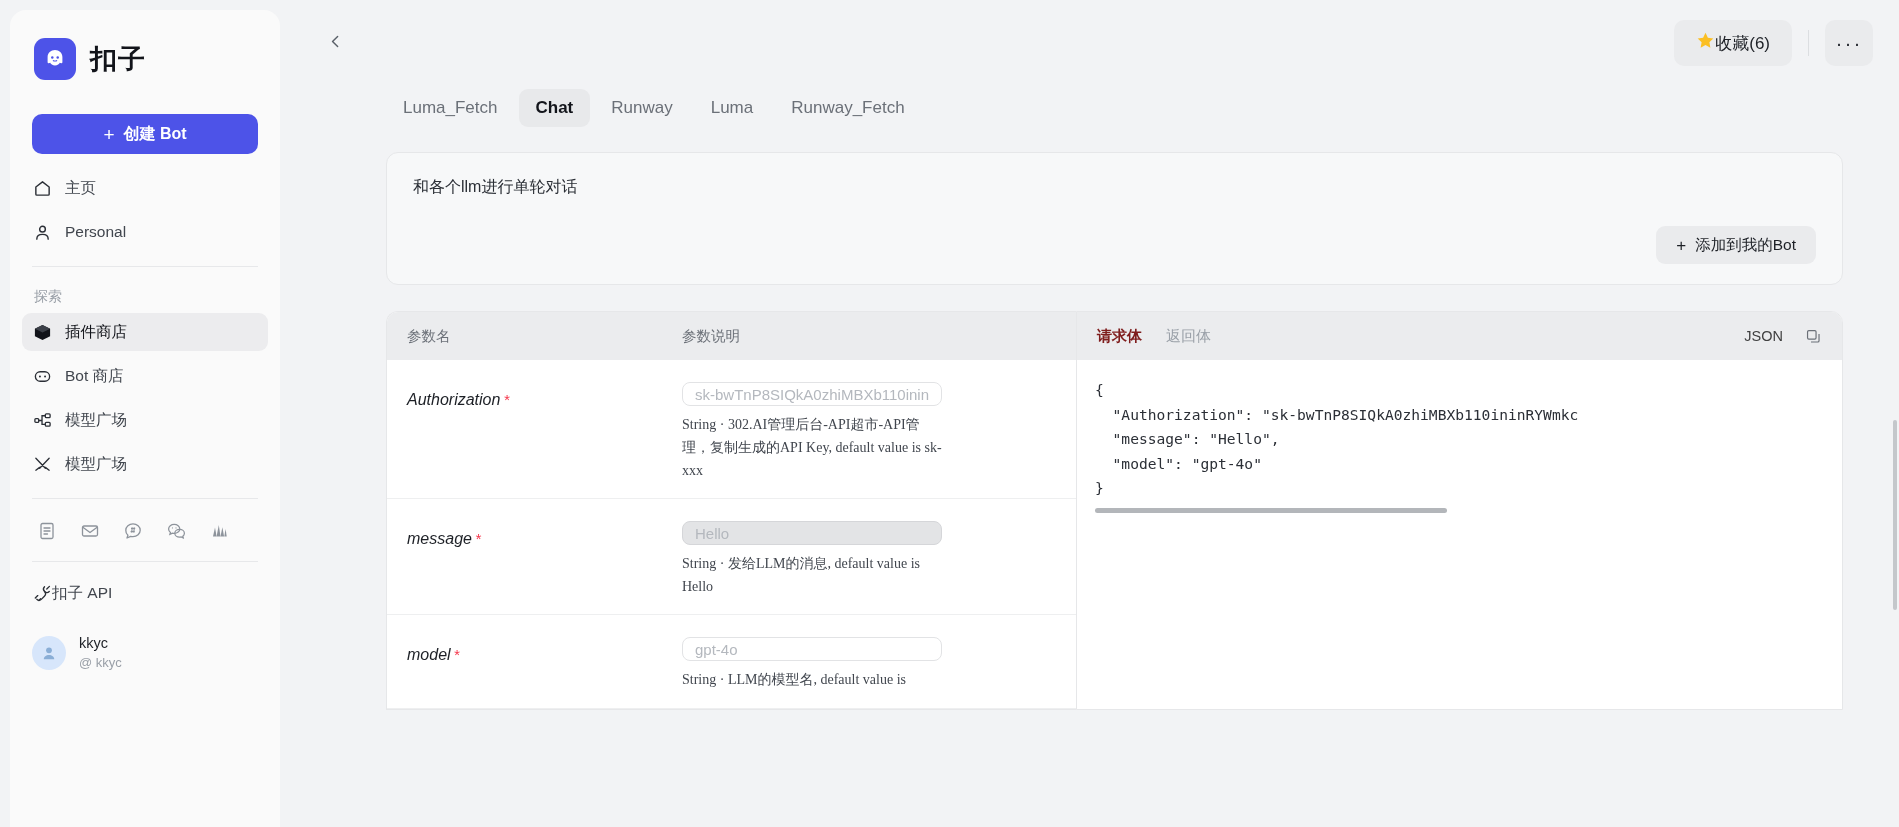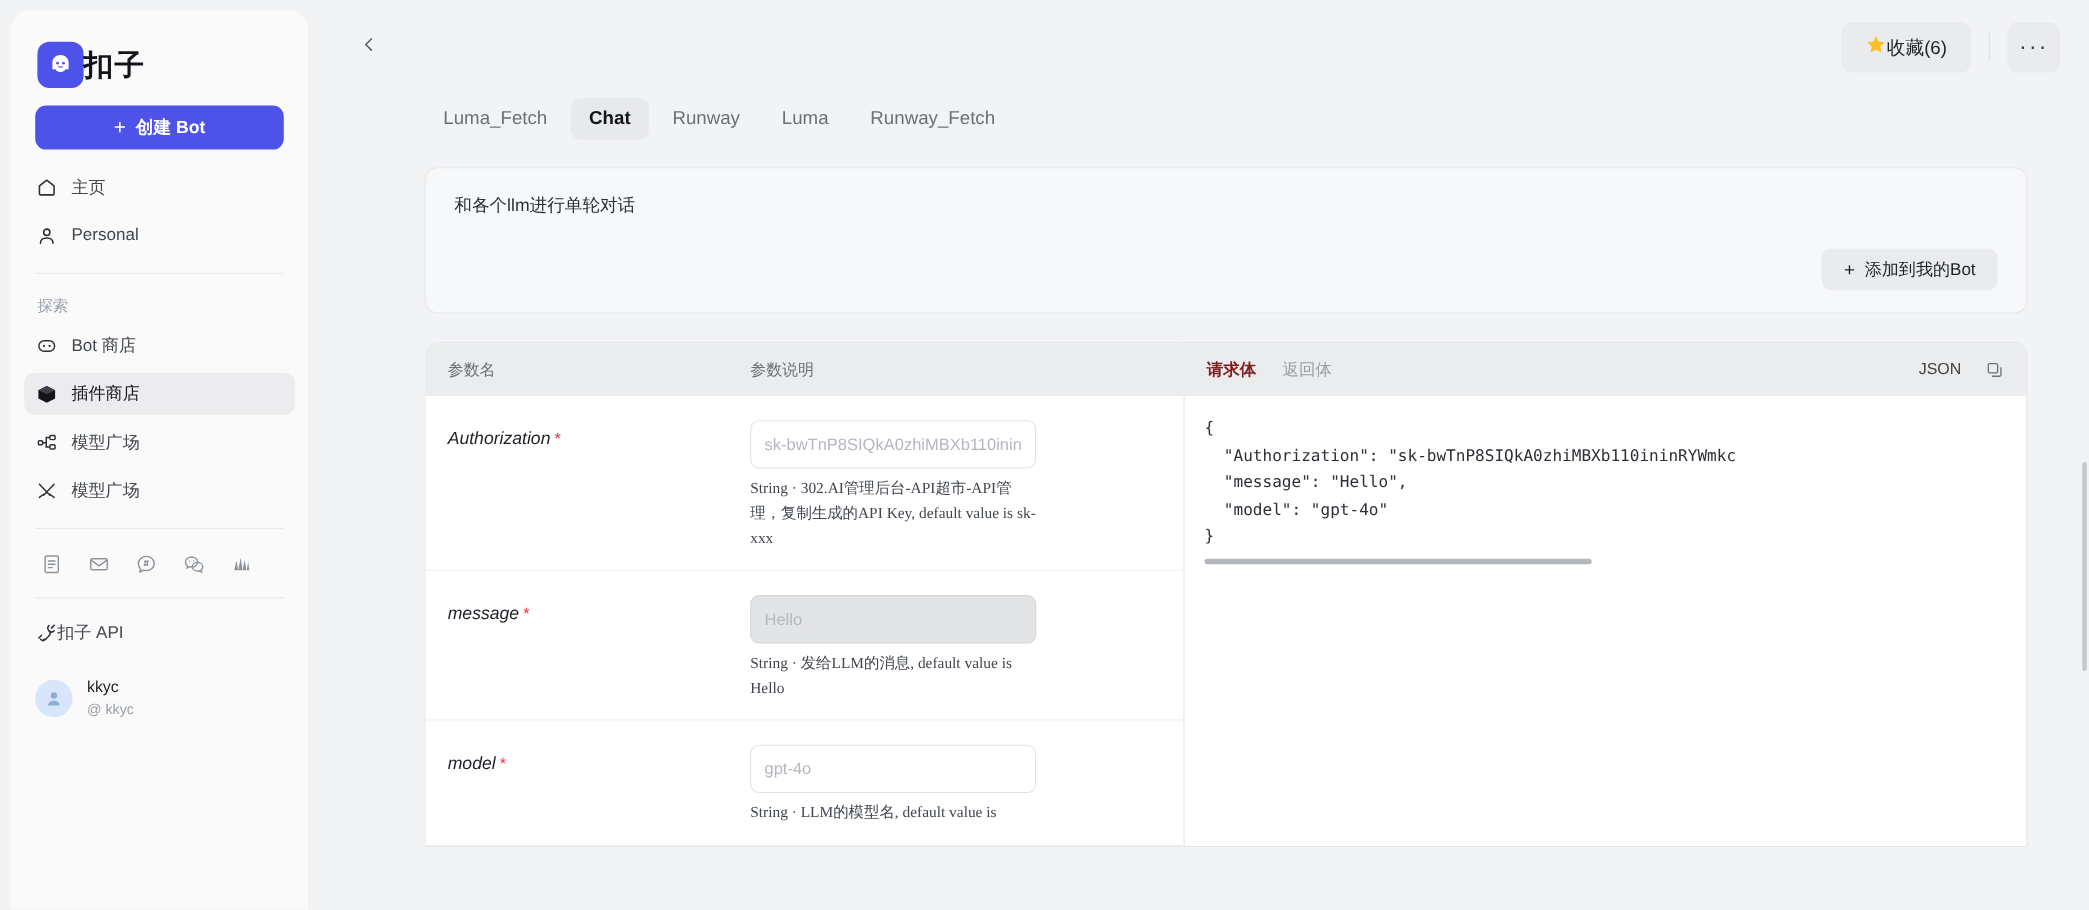--- a/index.html
+++ b/index.html
@@ -17,21 +17,21 @@
     padding: 10px 10px 0 10px;
     flex: 0 0 290px;
   }
   .sidebar-inner {
     background: #fafafa;
     border-radius: 16px 16px 0 0;
     height: 100%;
     padding: 18px 22px 0 22px;
     display: flex; flex-direction: column;
   }
-  .brand { display: flex; align-items: center; margin: 10px 0 16px 2px; }
+  .brand { display: flex; align-items: center; gap: 14px; margin: 10px 0 34px 2px; }
   .brand-logo {
     width: 42px; height: 42px; border-radius: 11px;
     background: #4d53e8;
     display: flex; align-items: center; justify-content: center;
   }
   .brand-name { font-size: 27px; font-weight: bold; color: #12141a; letter-spacing: 1px; }
 
   .create-btn {
     background: #4d53e8; color: #fff;
     border: none; border-radius: 10px;
@@ -144,21 +144,21 @@
   .json-label { font-size: 14.5px; color: #404040; cursor: pointer; }
   .copy-icon { cursor: pointer; color: #6b7078; display: flex; }
 
   .param-row { display: flex; padding: 22px 20px 16px; border-bottom: 1px solid #eeeff0; }
   .param-name {
     flex: 0 0 275px; font-size: 16px; color: #1d2026; padding-top: 9px; font-style: italic;
   }
   .req-star { color: #f5364b; font-size: 15px; margin-left: 3px; }
   .param-right { flex: 1; max-width: 260px; }
   .param-input {
-    width: 100%; height: 44px;
+    width: 100%; height: 24px;
     border: 1px solid #e2e3e5; border-radius: 8px;
     padding: 0 12px; font-size: 15px; color: #b4b8be;
     background: #fff; font-family: inherit;
     display: flex; align-items: center;
     overflow: hidden; white-space: nowrap;
   }
   .param-input.hover { background: #e3e4e6; border-color: #d5d6d9; }
   .param-desc {
     font-size: 14px; color: #41464e; line-height: 1.65;
     margin-top: 7px; word-break: break-word; font-family: Liberation Serif, serif;
@@ -220,39 +220,39 @@
             <path d="M4 17c0-3.3 2.7-5 6-5s6 1.7 6 5"></path>
           </svg>
         </span>
         <span>Personal</span>
       </div>
 
       <div class="divider"></div>
 
       <div class="section-label">探索</div>
 
+      <div class="nav-item active">
+        <span class="nav-icon">
+          <svg width="19" height="19" viewBox="0 0 20 20">
+            <path d="M10 2 18 6v8l-8 4-8-4V6l8-4Z" fill="#12141a"></path>
+            <path d="M10 2 18 6l-8 4-8-4 8-4Z" fill="#3c4048"></path>
+          </svg>
+        </span>
+        <span>插件商店</span>
+      </div>
+
       <div class="nav-item">
         <span class="nav-icon">
           <svg width="19" height="19" viewBox="0 0 20 20" fill="none" stroke="#2b2f36" stroke-width="1.4">
             <rect x="2.5" y="5" width="15" height="10" rx="5"></rect>
             <circle cx="7.3" cy="10" r="1.05" fill="#2b2f36" stroke="none"></circle>
             <circle cx="12.7" cy="10" r="1.05" fill="#2b2f36" stroke="none"></circle>
           </svg>
         </span>
         <span>Bot 商店</span>
-      </div>
-
-      <div class="nav-item active">
-        <span class="nav-icon">
-          <svg width="19" height="19" viewBox="0 0 20 20">
-            <path d="M10 2 18 6v8l-8 4-8-4V6l8-4Z" fill="#12141a"></path>
-            <path d="M10 2 18 6l-8 4-8-4 8-4Z" fill="#3c4048"></path>
-          </svg>
-        </span>
-        <span>插件商店</span>
       </div>
 
       <div class="nav-item">
         <span class="nav-icon">
           <svg width="19" height="19" viewBox="0 0 20 20" fill="none" stroke="#2b2f36" stroke-width="1.4">
             <rect x="2" y="8" width="4" height="4" rx="1"></rect>
             <rect x="13" y="3" width="5" height="4" rx="1"></rect>
             <rect x="13" y="12" width="5" height="4" rx="1"></rect>
             <path d="M6 10h3.5V5H13M9.5 10v4H13"></path>
           </svg>

